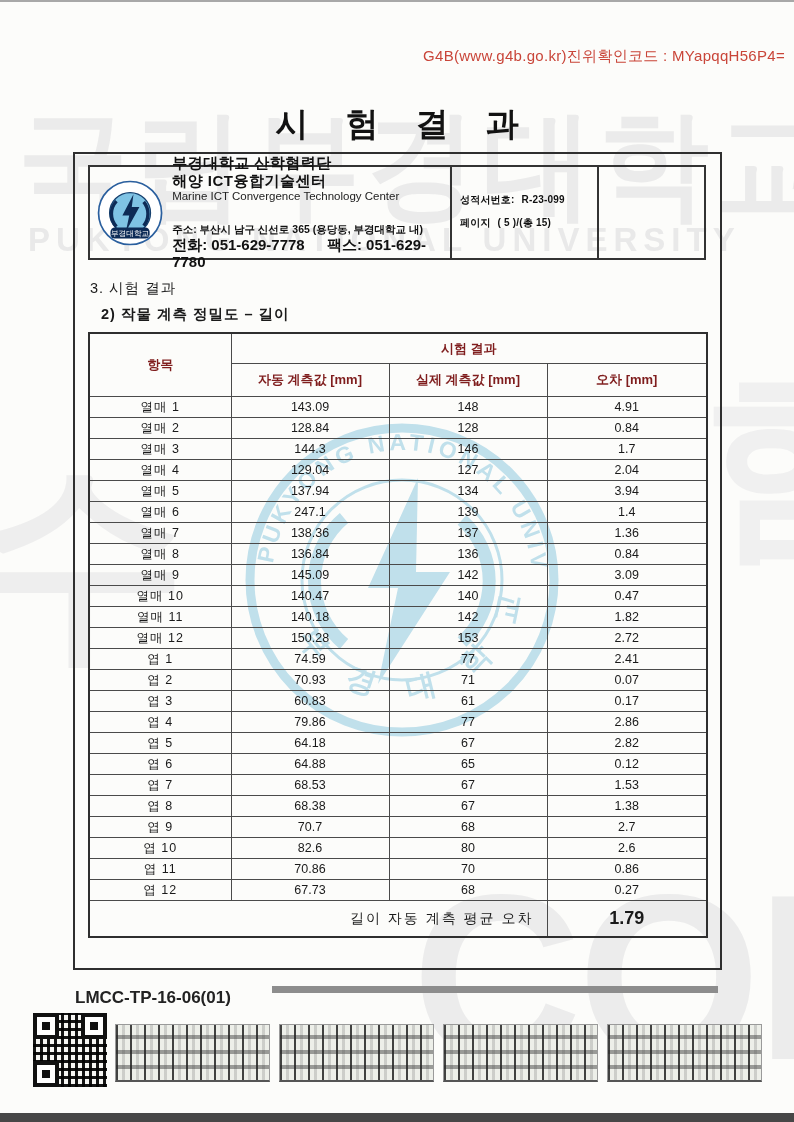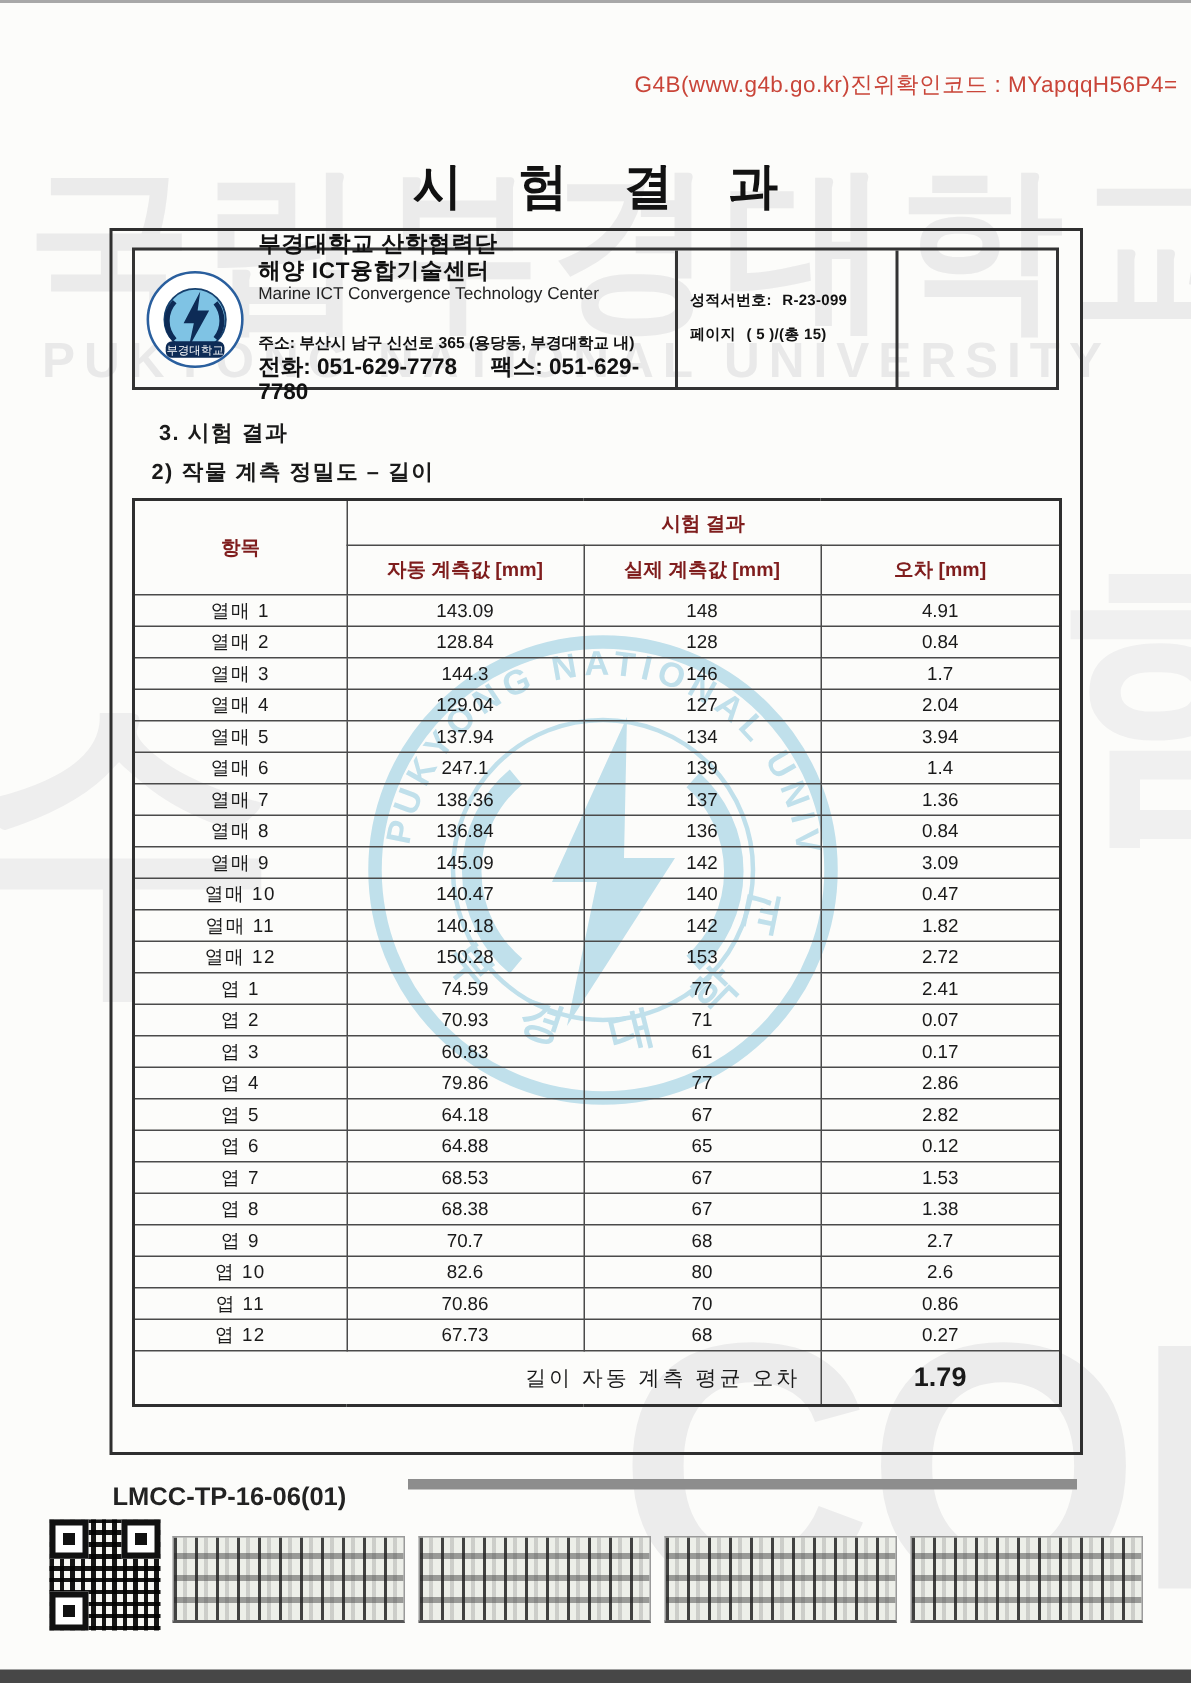--- a/index.html
+++ b/index.html
@@ -33,21 +33,21 @@
   .org-lines{line-height:1.15;}
   .org-kr{font-size:15px;font-weight:bold;color:#111;letter-spacing:.5px;}
   .org-en{font-size:11.5px;color:#222;margin-top:1px;}
   .org-addr{font-size:10.5px;font-weight:bold;color:#111;margin-top:20px;}
   .org-tel{font-size:15px;font-weight:bold;color:#111;margin-top:1px;}
   .org-tel .fax{margin-left:18px;}
   .rep-line{font-size:10px;font-weight:bold;color:#111;margin-bottom:9px;letter-spacing:.2px;}
   .rep-line .val{margin-left:4px;}
 
   
-  .sec-h1{position:absolute;left:106px;top:279px;z-index:2;font-size:14.5px;font-weight:bold;letter-spacing:1px;}
+  .sec-h1{position:absolute;left:90px;top:279px;z-index:2;font-size:14.5px;font-weight:normal;letter-spacing:1px;}
   .sec-h2{position:absolute;left:101px;top:305px;z-index:2;font-size:14.5px;font-weight:bold;letter-spacing:1px;}
 
   
   .tbl-wrap{position:absolute;left:88px;top:332px;width:618px;z-index:2;}
   table{width:100%;border-collapse:collapse;table-layout:fixed;background:transparent;}
   th,td{border:1px solid #4a4a4a;text-align:center;padding:0;background:transparent;}
   thead th{font-size:13px;font-weight:bold;color:#7f1d1d;}
   .gh-row th{height:29px;}
   .sh-row th{height:32px;}
   tbody td{height:20px;font-size:12.5px;line-height:20px;color:#1a1a1a;}

